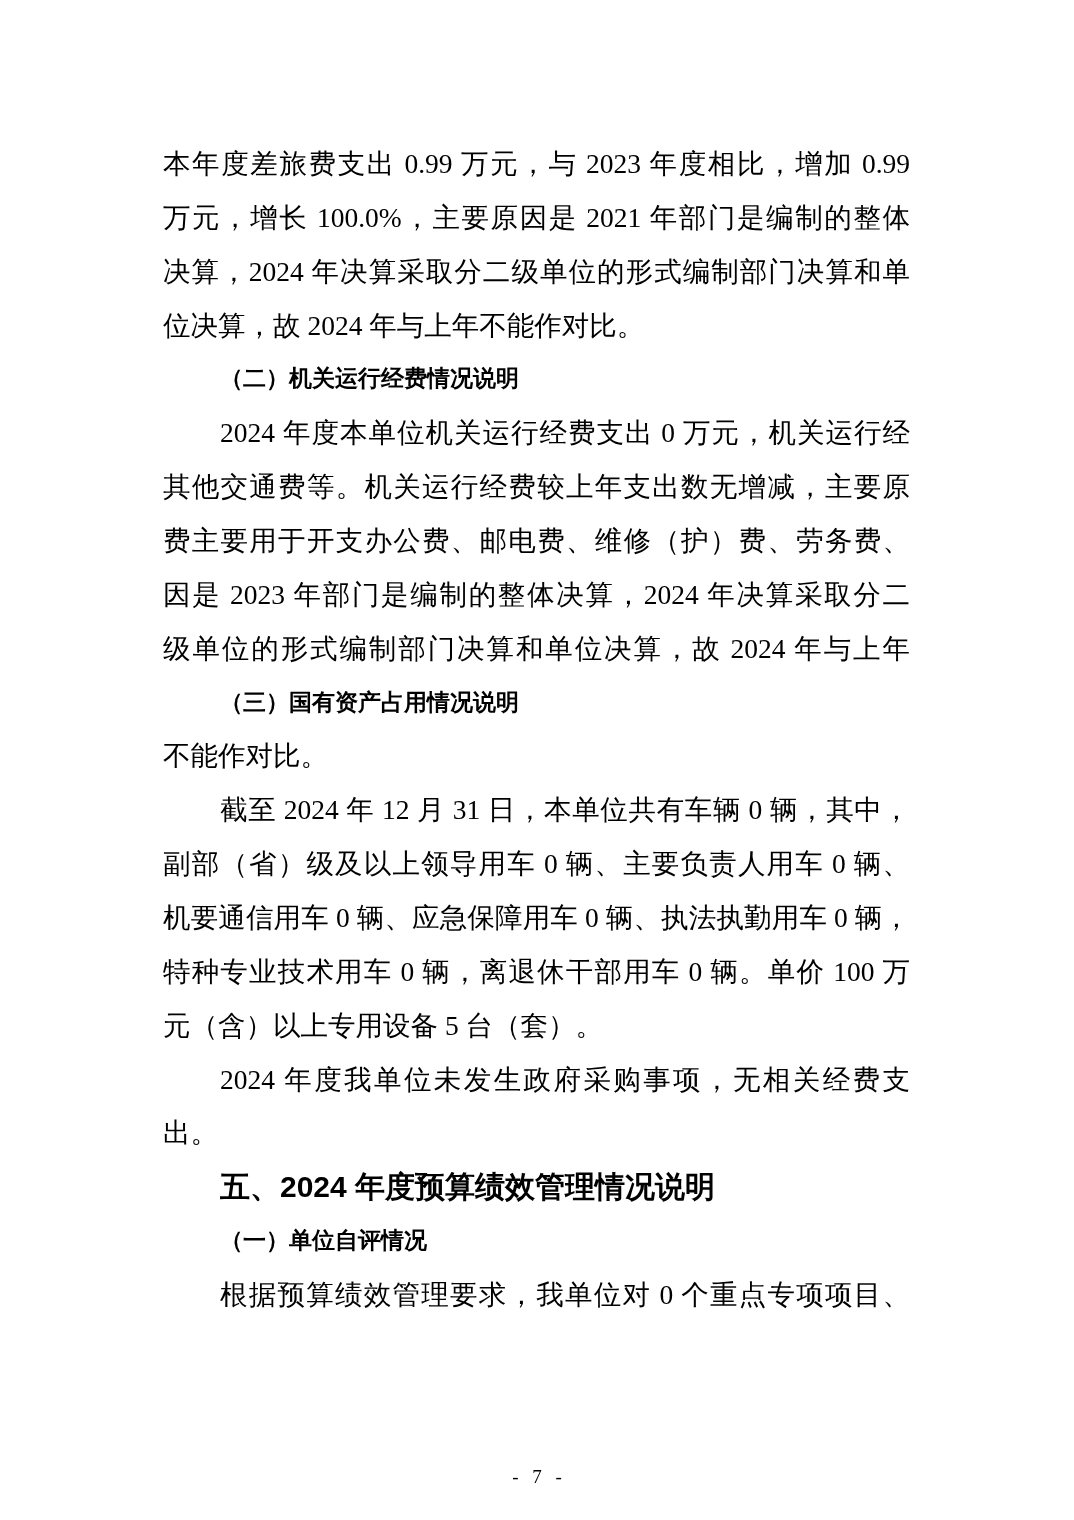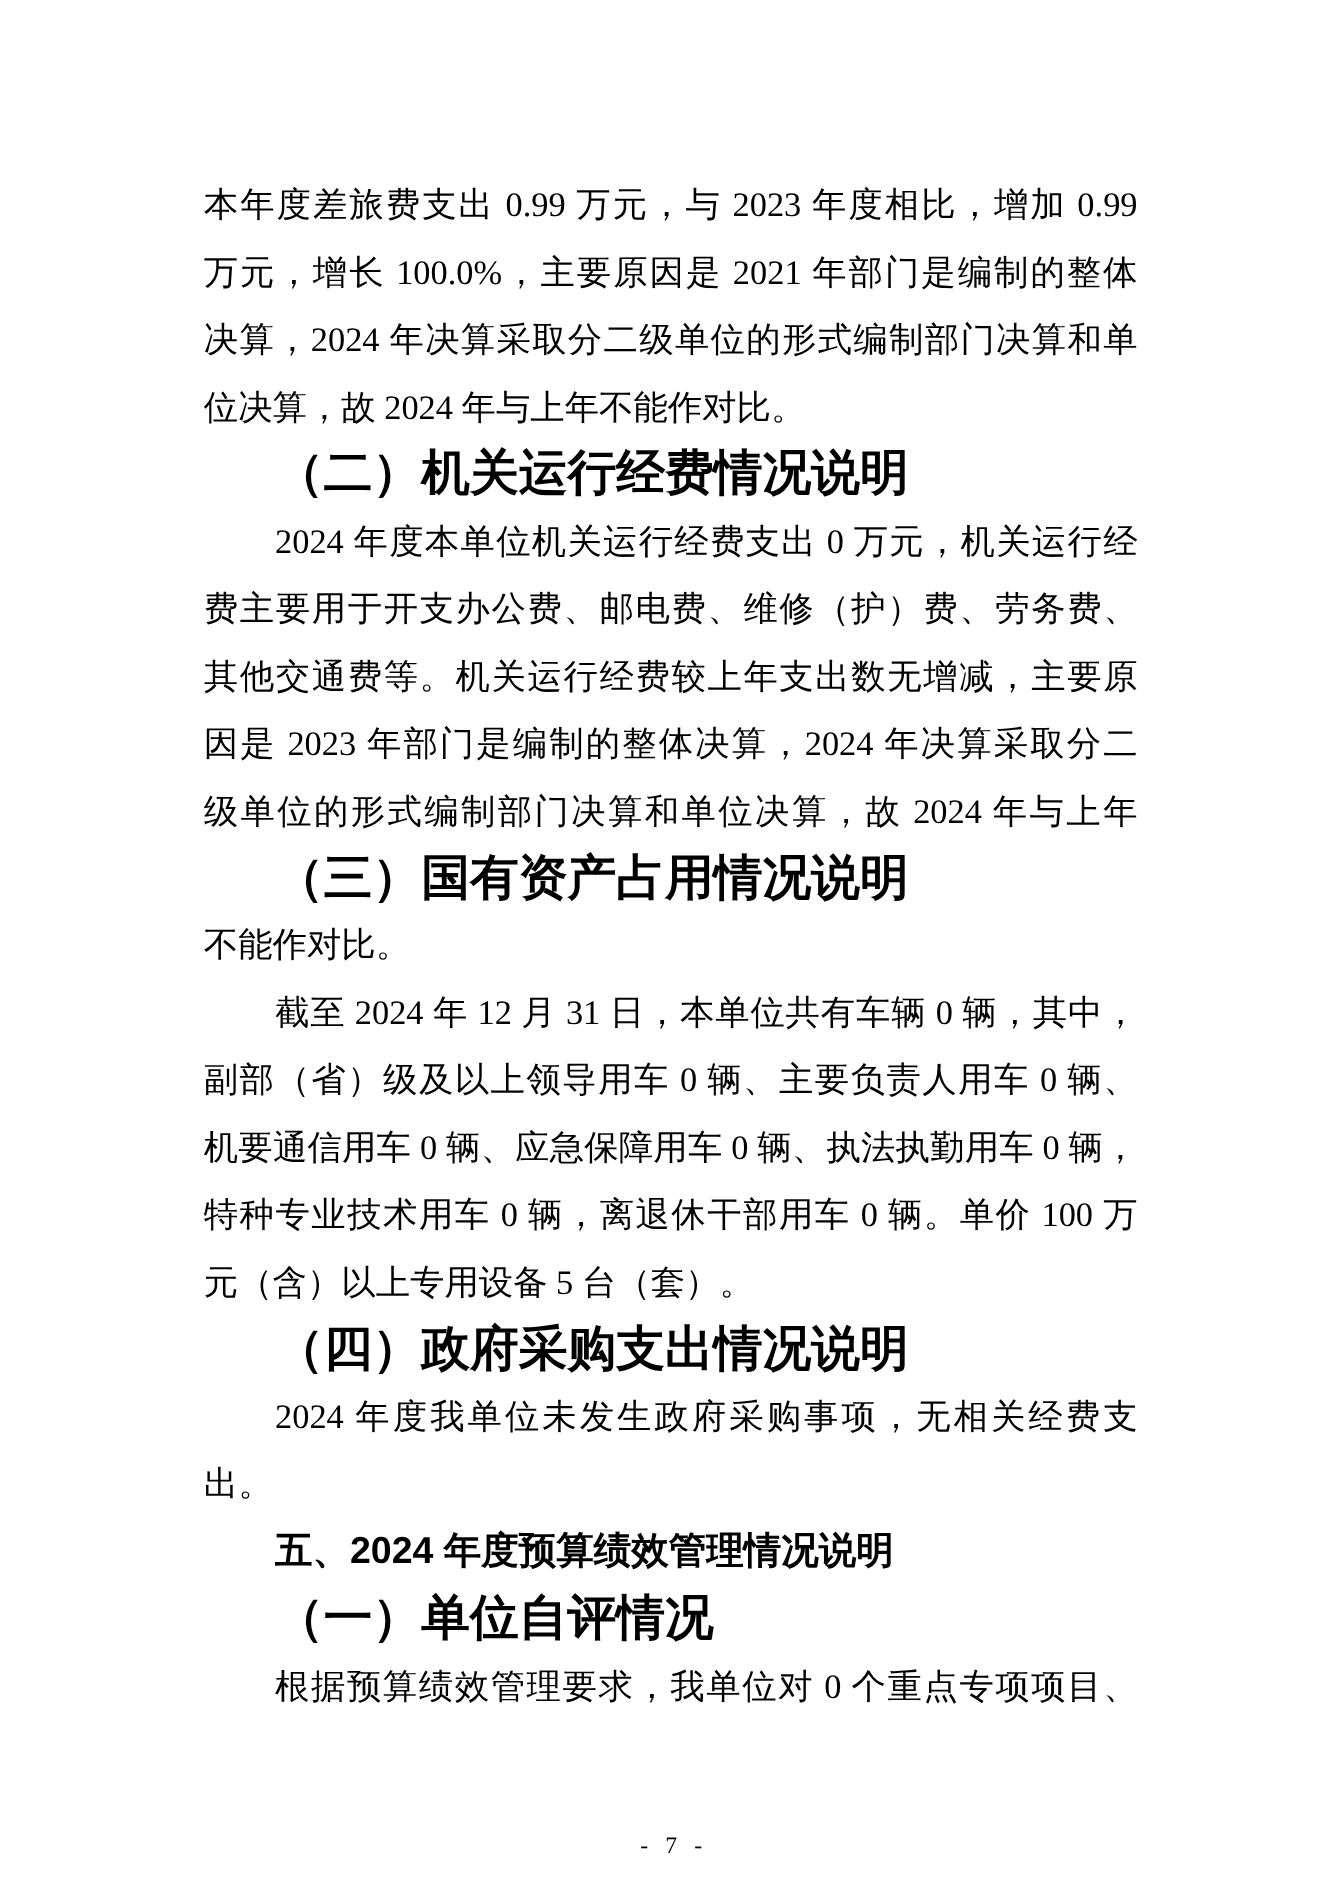--- a/index.html
+++ b/index.html
@@ -23,21 +23,21 @@
     line-height: 53.86px;
     font-size: 27.5px;
     text-align: justify;
     text-align-last: justify;
     white-space: normal;
   }
   .line.end { text-align-last: left; }
   .line.indent { text-indent: 57px; }
   .heading-kai {
     font-weight: bold;
-    font-size: 39px;
+    font-size: 23px;
     text-align: left;
     text-align-last: left;
     text-indent: 57px;
   }
   .heading-hei {
     font-family: "Liberation Sans", "DejaVu Sans", sans-serif;
     font-weight: bold;
     font-size: 30px;
     text-align: center;
     text-align-last: left;
@@ -62,35 +62,34 @@
   <div class="content">
 
     <div class="line">本年度差旅费支出 0.99 万元，与 2023 年度相比，增加 0.99</div>
     <div class="line">万元，增长 100.0%，主要原因是 2021 年部门是编制的整体</div>
     <div class="line">决算，2024 年决算采取分二级单位的形式编制部门决算和单</div>
     <div class="line end">位决算，故 2024 年与上年不能作对比。</div>
 
     <div class="line heading-kai">（二）机关运行经费情况说明</div>
 
     <div class="line indent">2024 年度本单位机关运行经费支出 0 万元，机关运行经</div>
+    <div class="line">其他交通费等。机关运行经费较上年支出数无增减，主要原</div>
     <div class="line">费主要用于开支办公费、邮电费、维修（护）费、劳务费、</div>
-    <div class="line">其他交通费等。机关运行经费较上年支出数无增减，主要原</div>
     <div class="line">因是 2023 年部门是编制的整体决算，2024 年决算采取分二</div>
     <div class="line">级单位的形式编制部门决算和单位决算，故 2024 年与上年</div>
     <div class="line heading-kai">（三）国有资产占用情况说明</div>
 
     <div class="line end">不能作对比。</div>
 
     <div class="line indent">截至 2024 年 12 月 31 日，本单位共有车辆 0 辆，其中，</div>
     <div class="line">副部（省）级及以上领导用车 0 辆、主要负责人用车 0 辆、</div>
     <div class="line">机要通信用车 0 辆、应急保障用车 0 辆、执法执勤用车 0 辆，</div>
     <div class="line">特种专业技术用车 0 辆，离退休干部用车 0 辆。单价 100 万</div>
     <div class="line end">元（含）以上专用设备 5 台（套）。</div>
 
-    <div class="line heading-kai">（四）政府采购支出情况说明</div>
 
     <div class="line indent">2024 年度我单位未发生政府采购事项，无相关经费支</div>
     <div class="line end">出。</div>
 
     <div class="line heading-hei">五、2024 年度预算绩效管理情况说明</div>
 
     <div class="line heading-kai">（一）单位自评情况</div>
 
     <div class="line indent">根据预算绩效管理要求，我单位对 0 个重点专项项目、</div>
 

